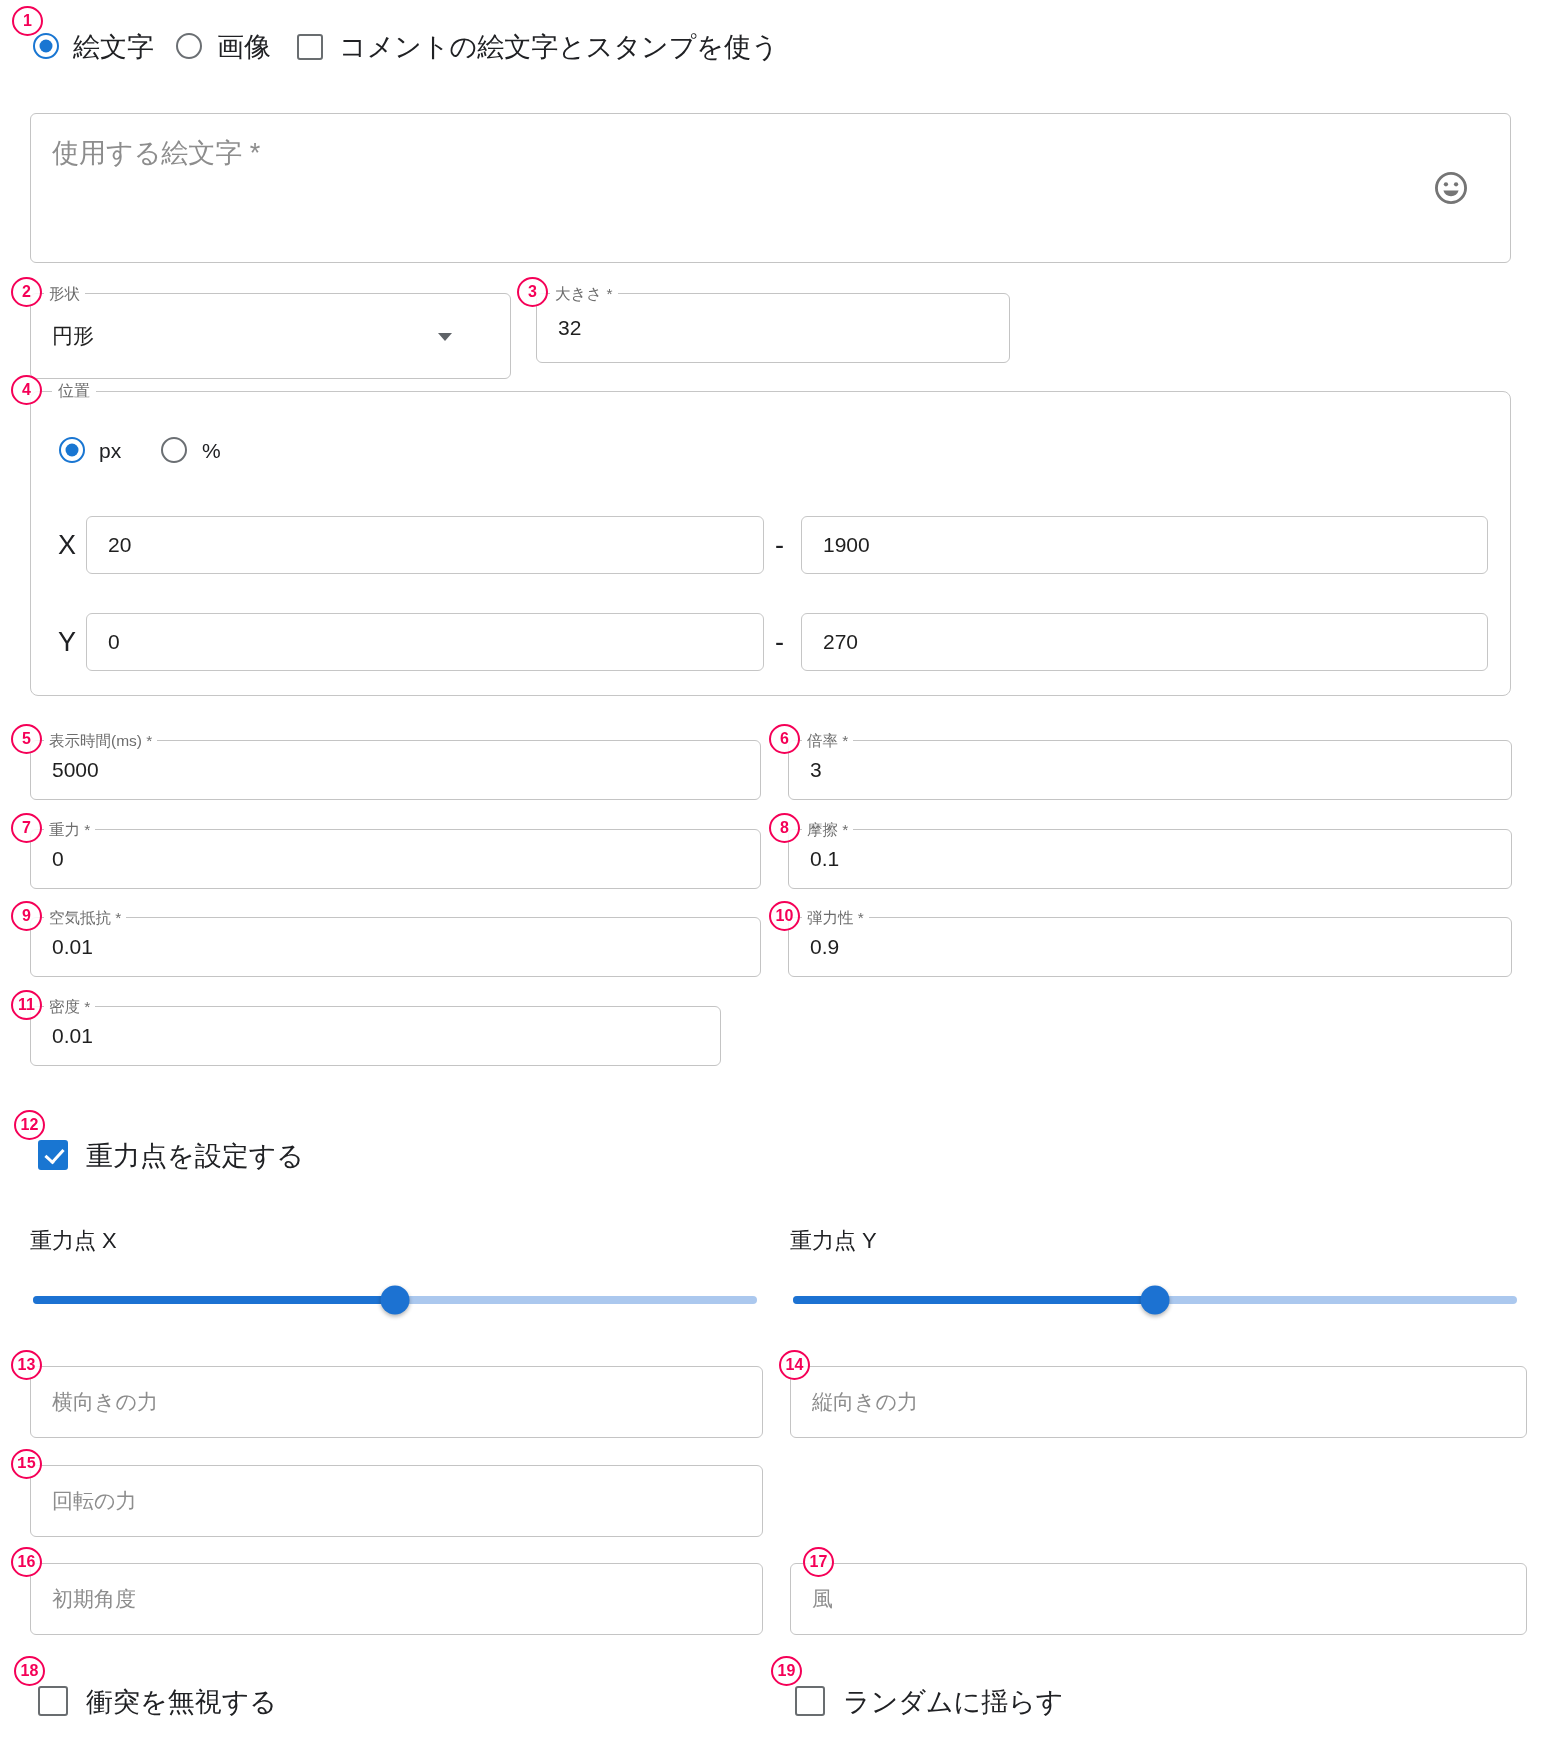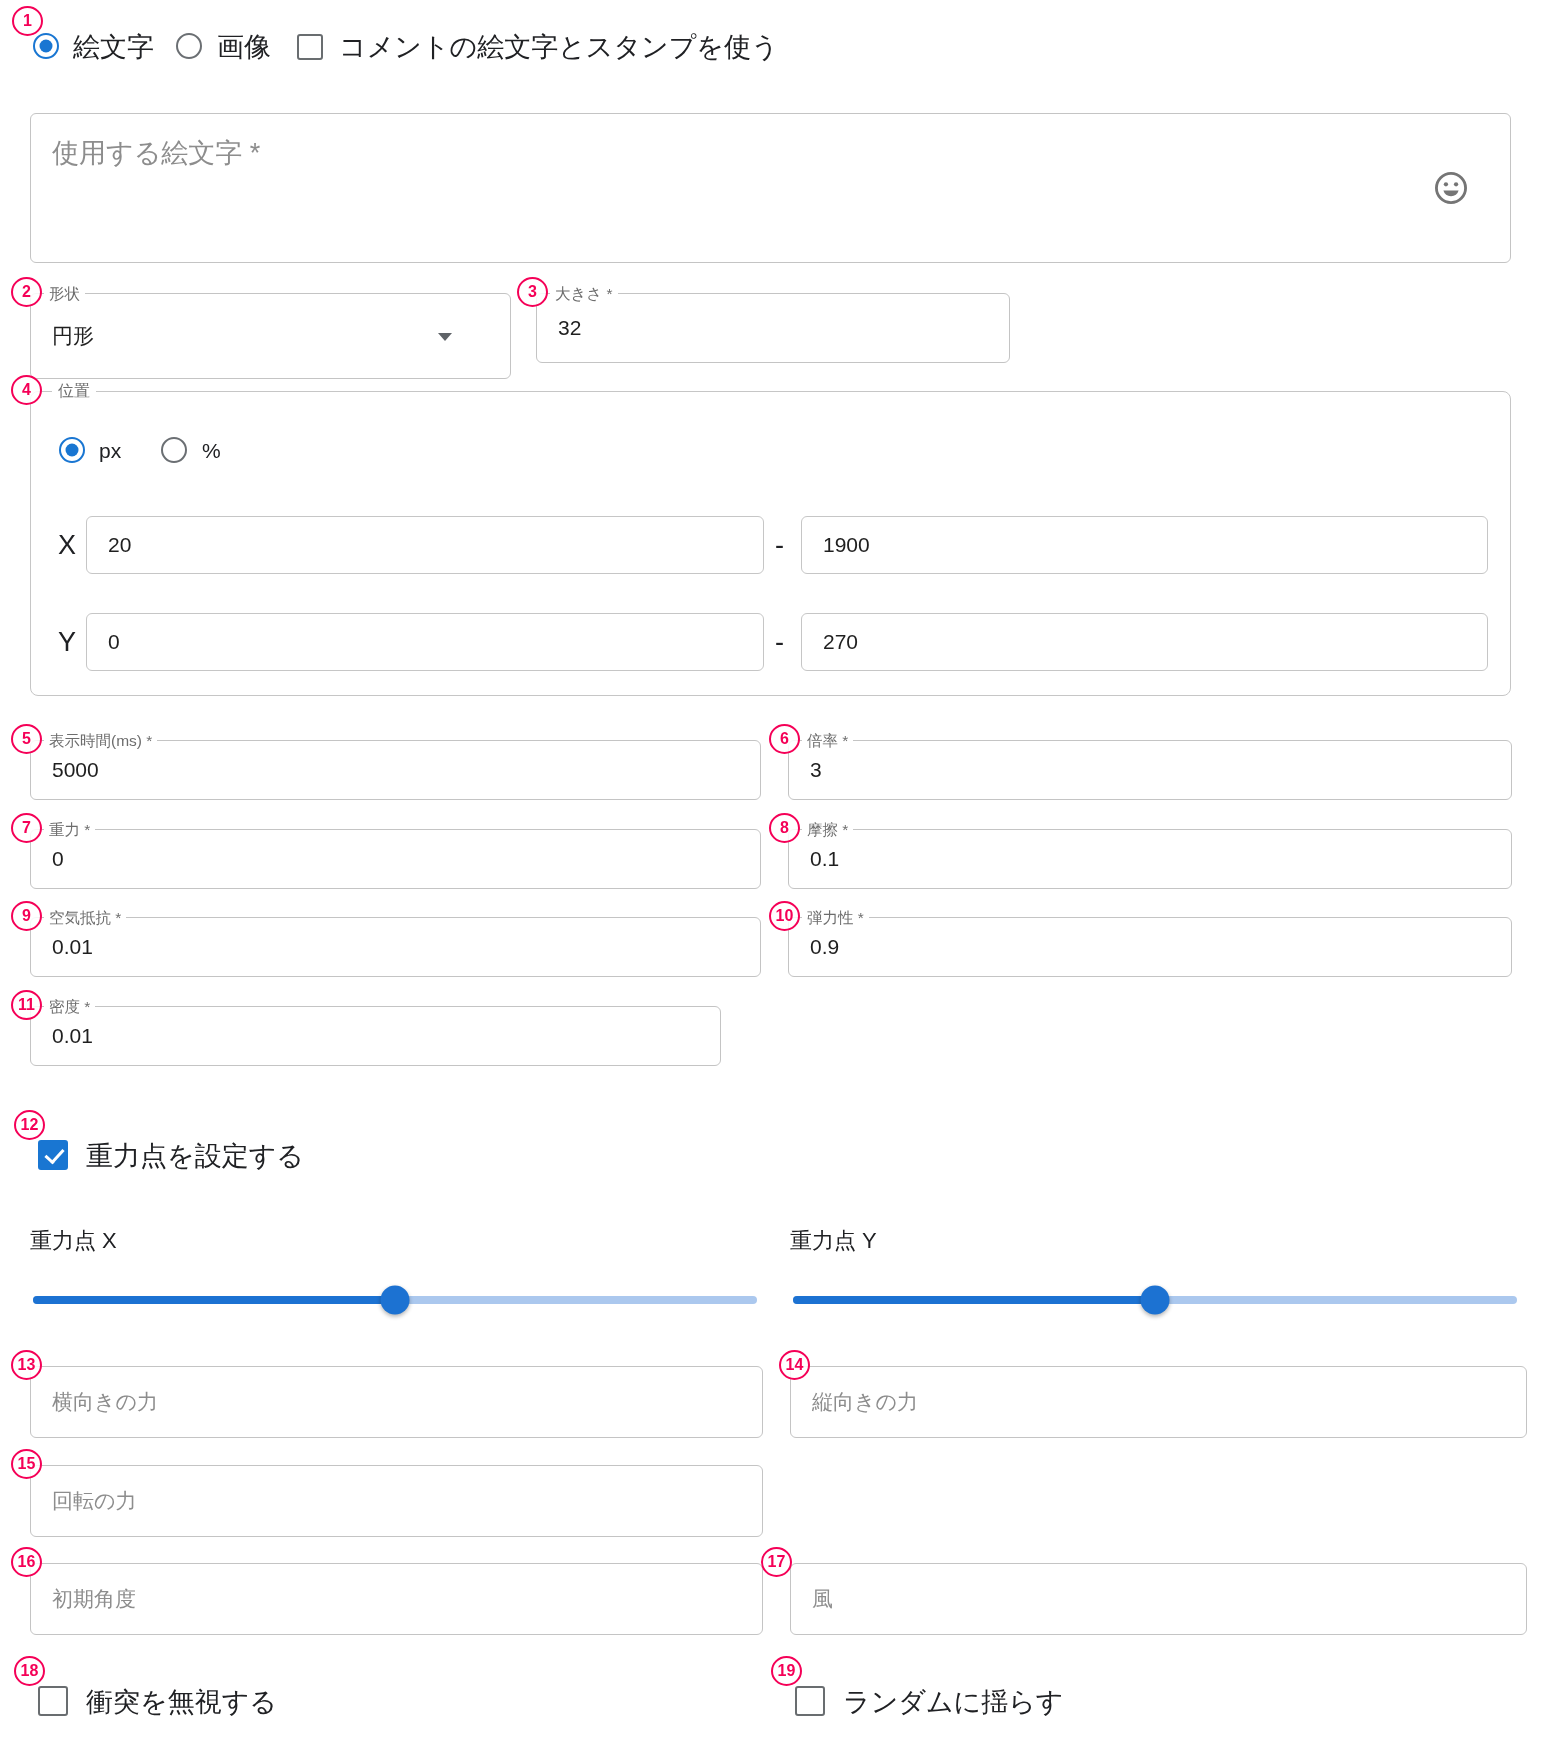--- a/index.html
+++ b/index.html
@@ -176,30 +176,30 @@
 
   <span class="badge" style="left:11px;top:1350px;">13</span>
   <div class="ofield" style="left:30px;top:1366px;width:733px;height:72px;">
     <span class="pvalue">横向きの力</span>
   </div>
   <span class="badge" style="left:771px;top:1350px;margin-left:8px;">14</span>
   <div class="ofield" style="left:790px;top:1366px;width:737px;height:72px;">
     <span class="pvalue">縦向きの力</span>
   </div>
 
-  <span class="badge" style="left:11px;top:1449px;">15</span>
+  <span class="badge" style="left:11px;top:1449px;font-family:Liberation Mono, monospace;">15</span>
   <div class="ofield" style="left:30px;top:1465px;width:733px;height:72px;">
     <span class="pvalue">回転の力</span>
   </div>
 
   <span class="badge" style="left:11px;top:1547px;">16</span>
   <div class="ofield" style="left:30px;top:1563px;width:733px;height:72px;">
     <span class="pvalue">初期角度</span>
   </div>
-  <span class="badge" style="left:761px;top:1547px;">17</span>
+  <span class="badge" style="left:803px;top:1547px;">17</span>
   <div class="ofield" style="left:790px;top:1563px;width:737px;height:72px;">
     <span class="pvalue">風</span>
   </div>
 
   <span class="badge" style="left:14px;top:1656px;">18</span>
   <span class="cbox" style="left:38px;top:1686px;width:30px;height:30px;"></span>
   <span class="lbl" style="left:86px;top:1702px;">衝突を無視する</span>
 
   <span class="badge" style="left:771px;top:1656px;">19</span>
   <span class="cbox" style="left:795px;top:1686px;width:30px;height:30px;"></span>

